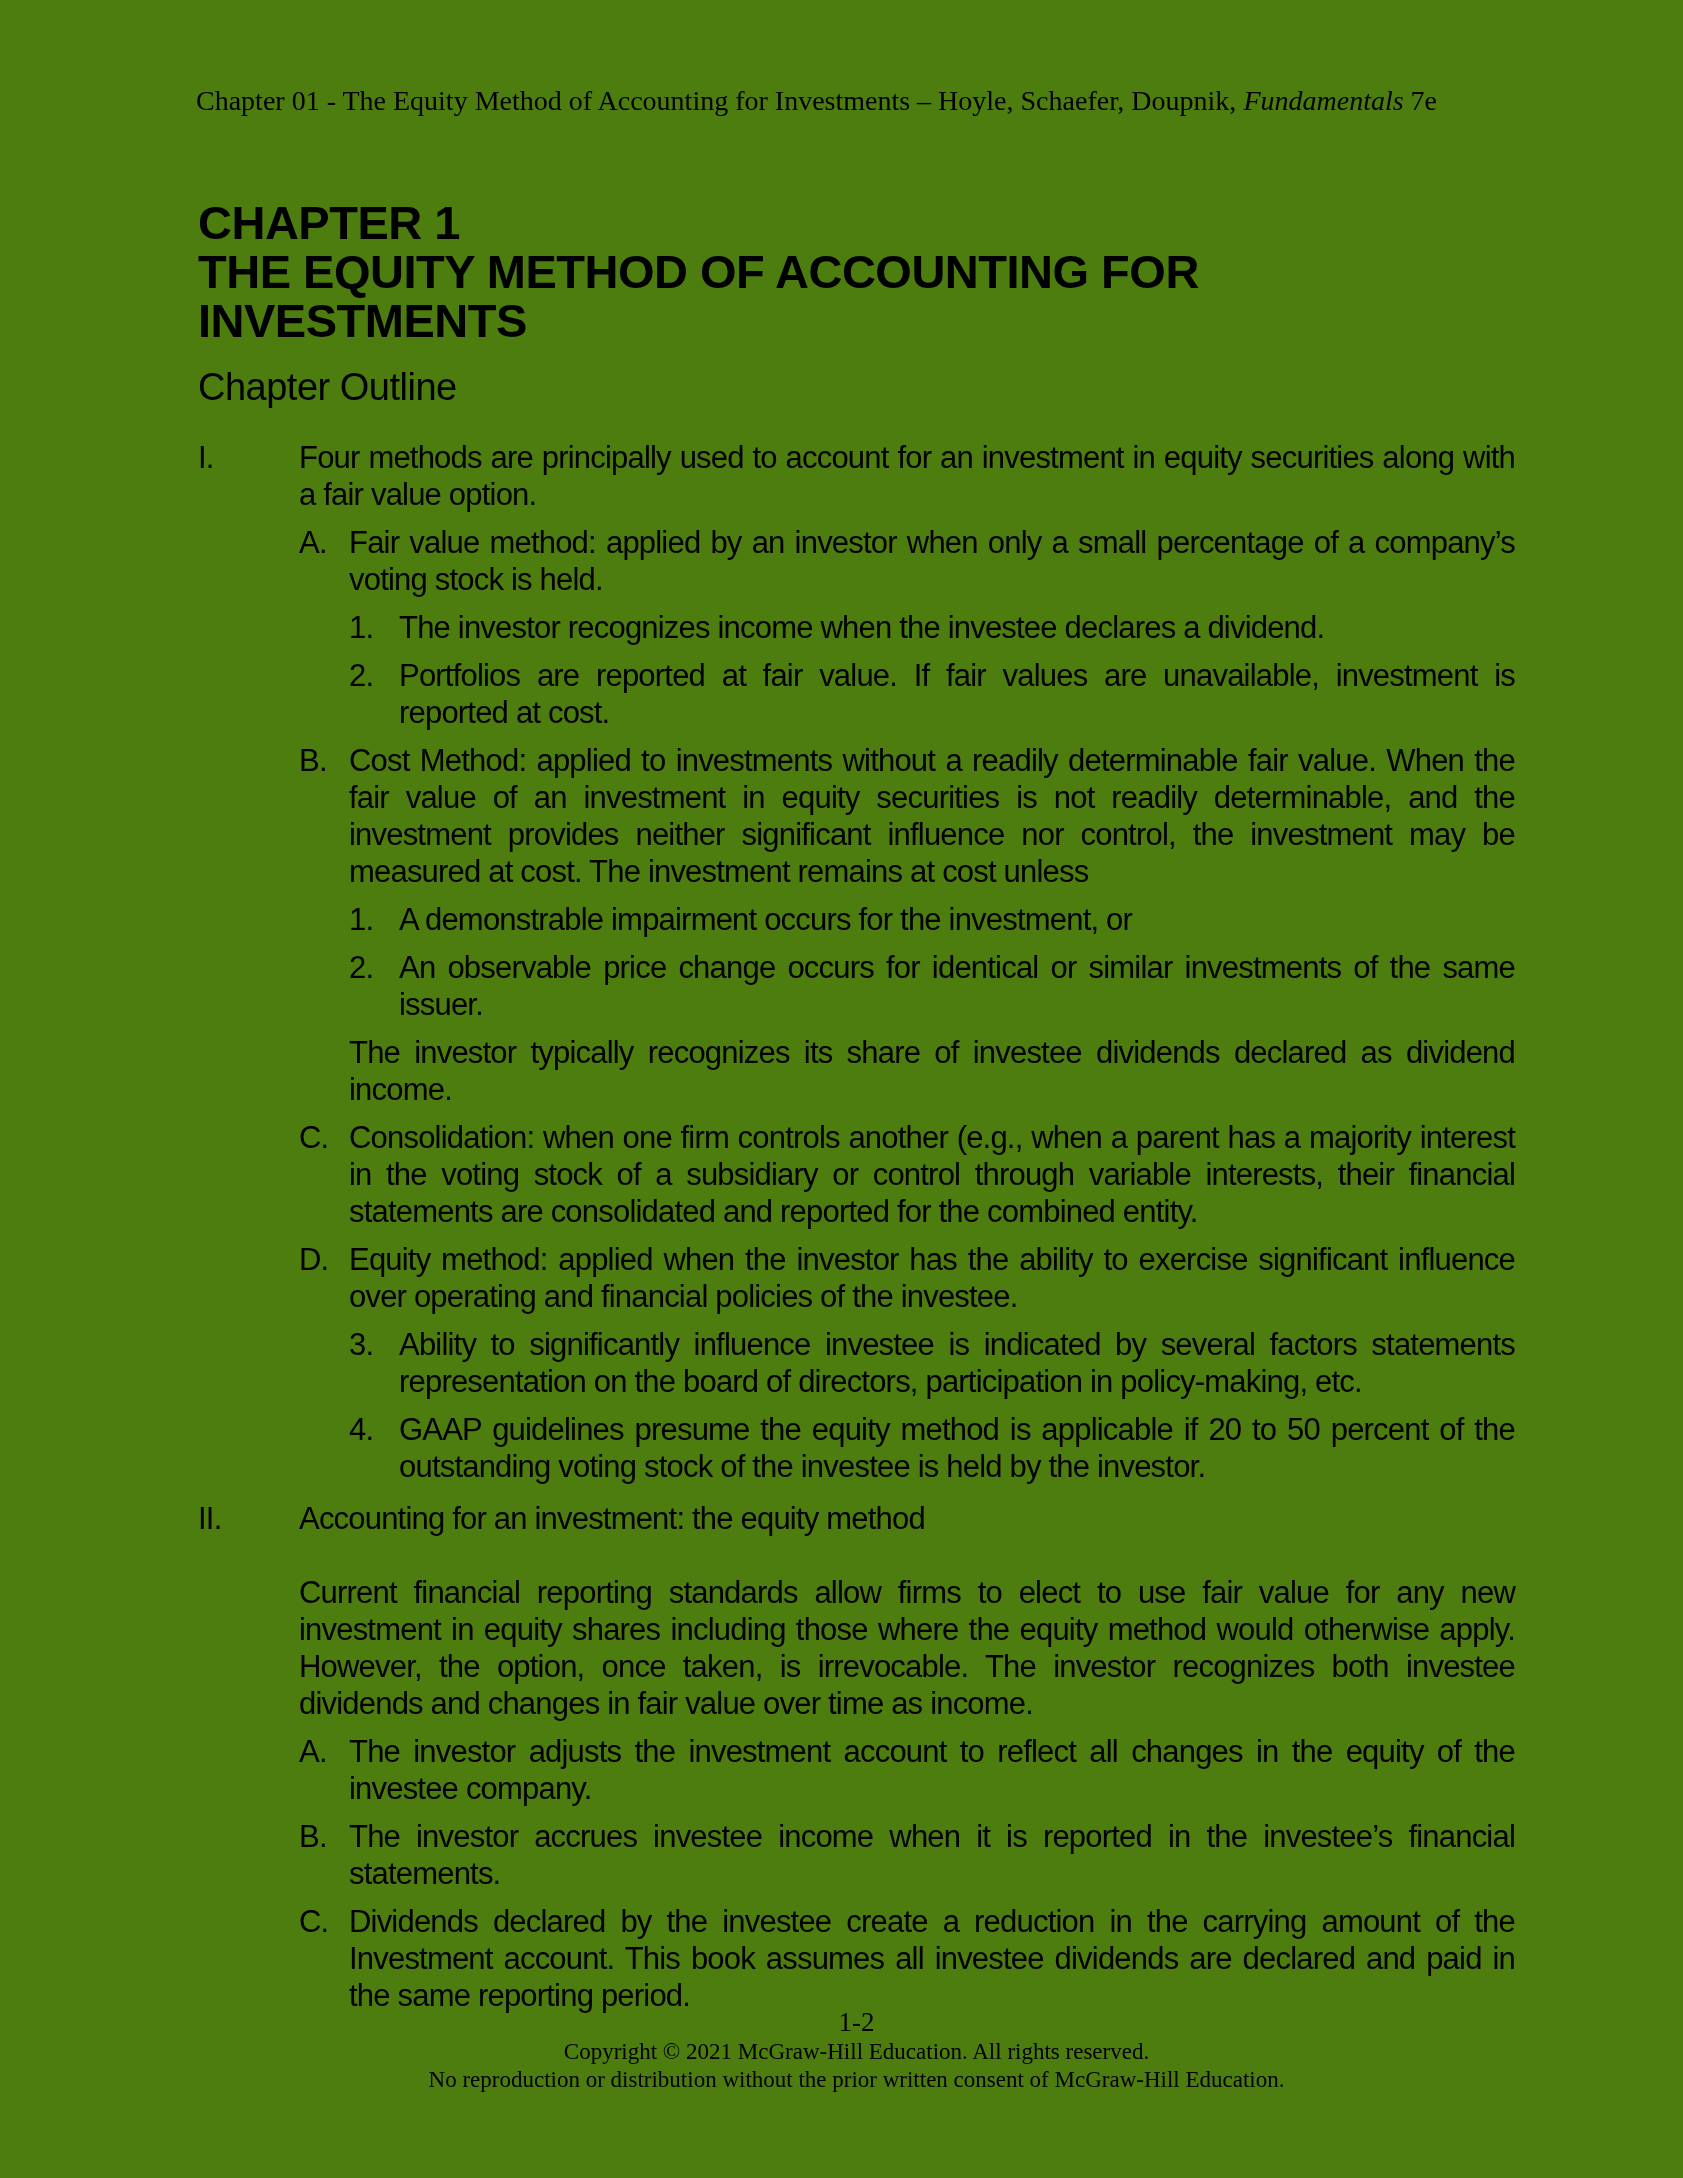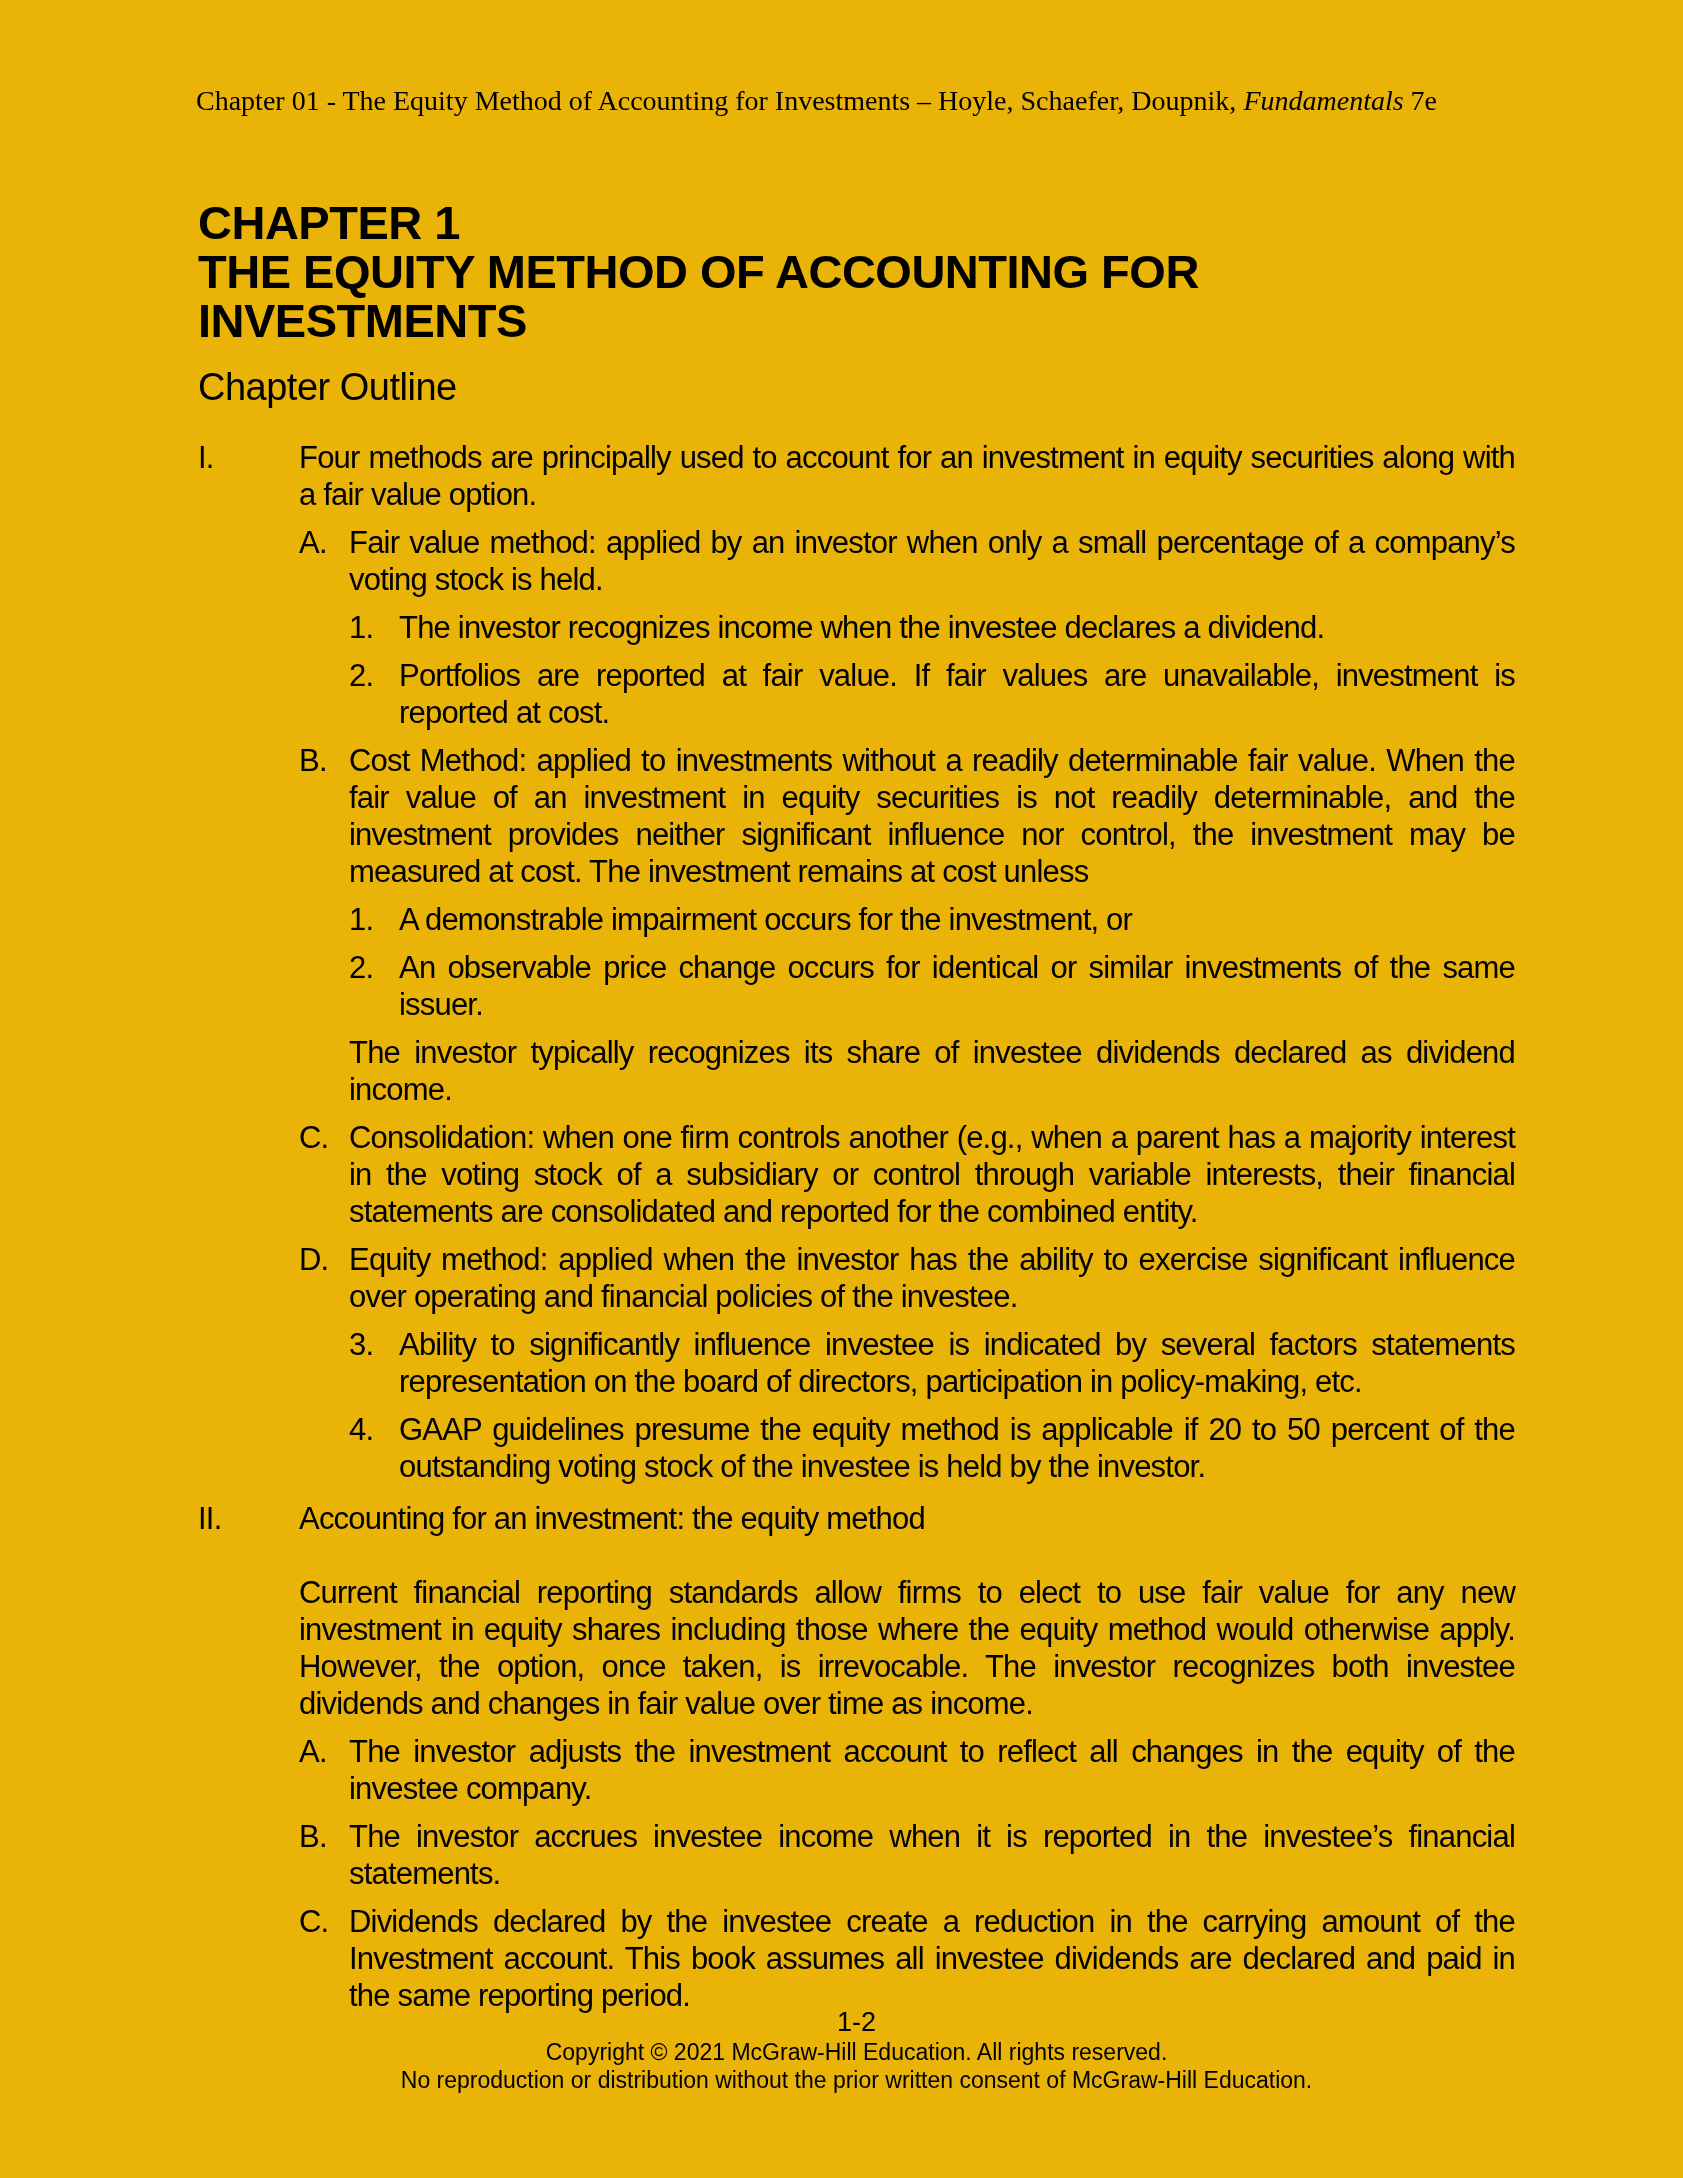--- a/index.html
+++ b/index.html
@@ -8,21 +8,21 @@
     width: 1683px;
     height: 2178px;
     position: relative;
     color: #000000;
     font-family: "Liberation Sans", sans-serif;
     overflow: hidden;
   }
   .page {
     position: absolute;
     inset: 0;
-    background: #eab308;
+    background: #4d7c0f;
   }
 
   
   .running-header {
     position: absolute;
     top: 85px;
     left: 196px;
     right: 168px;
     font-family: "Liberation Serif", serif;
     font-size: 28px;
@@ -80,21 +80,21 @@
   .space-lg { margin-top: 37px; }
   .space-sm { margin-top: 15px; }
 
   
   .footer {
     position: absolute;
     top: 2006px;
     left: 198px;
     right: 168px;
     text-align: center;
-    font-family: Liberation Sans, sans-serif;
+    font-family: Liberation Serif, serif;
   }
   .page-number { font-size: 27px; line-height: 32px; }
   .copyright-line { font-size: 23px; line-height: 28px; }
   .notice-line { font-size: 23px; line-height: 28px; }
 </style>
 </head>
 <body>
 
 <div class="page">
 

